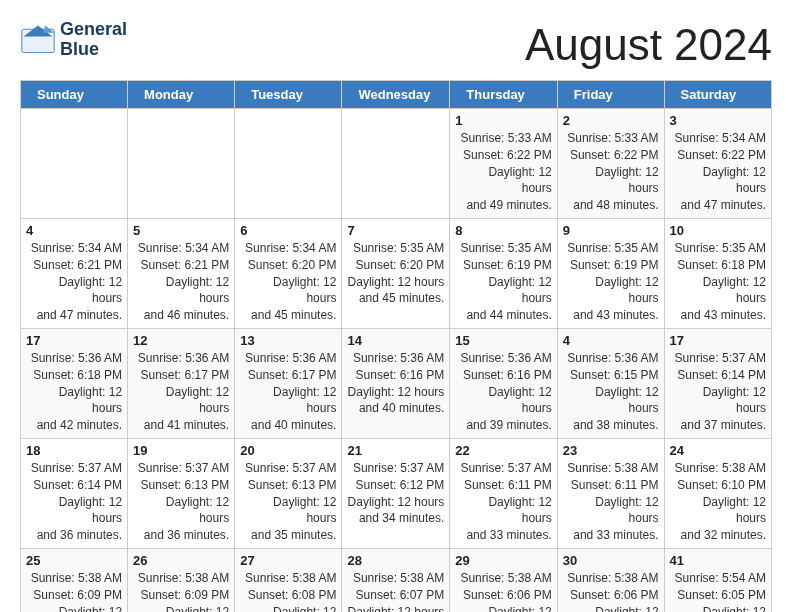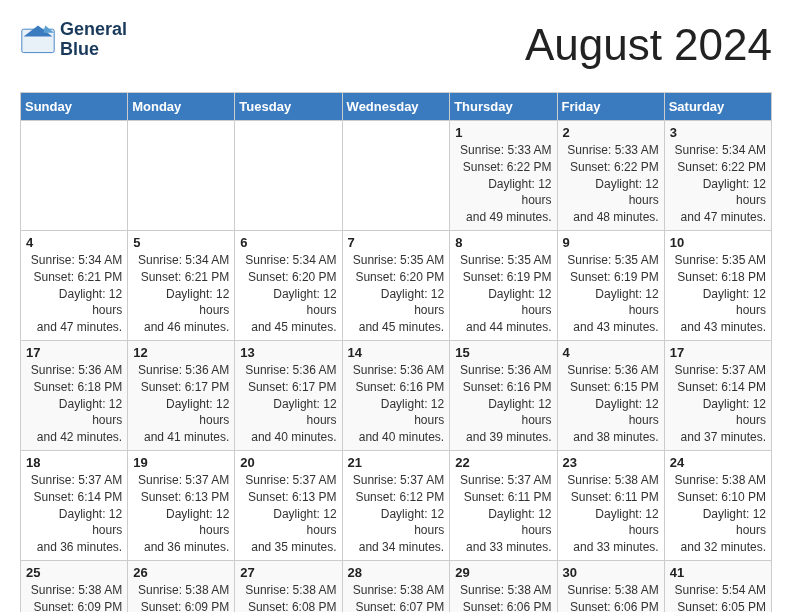--- a/index.html
+++ b/index.html
@@ -7,21 +7,21 @@
       font-family: Arial, sans-serif;
       background: #fff;
       width: 792px;
       min-height: 612px;
       padding: 20px;
     }
     .header {
       display: flex;
       align-items: flex-start;
       justify-content: space-between;
-      margin-bottom: 22px;
+      margin-bottom: 10px;
       gap: 45px;
     }
     .logo {
       display: flex;
       align-items: center;
     }
     .logo-text {
       display: flex;
       flex-direction: column;
       font-size: 18px;
@@ -47,21 +47,21 @@
       color: #444;
     }
     table {
       width: 100%;
       border-collapse: collapse;
       font-size: 11px;
     }
     thead tr th {
       background: #3a7abf;
       color: #fff;
-      padding: 6px 4px;
+      padding: 6px 16px;
       text-align: left;
       font-size: 13px;
       font-weight: bold;
       border: 1px solid #ccc;
     }
     tbody tr td {
       border: 1px solid #ccc;
       vertical-align: top;
       padding: 4px 5px;
       height: 80px;

